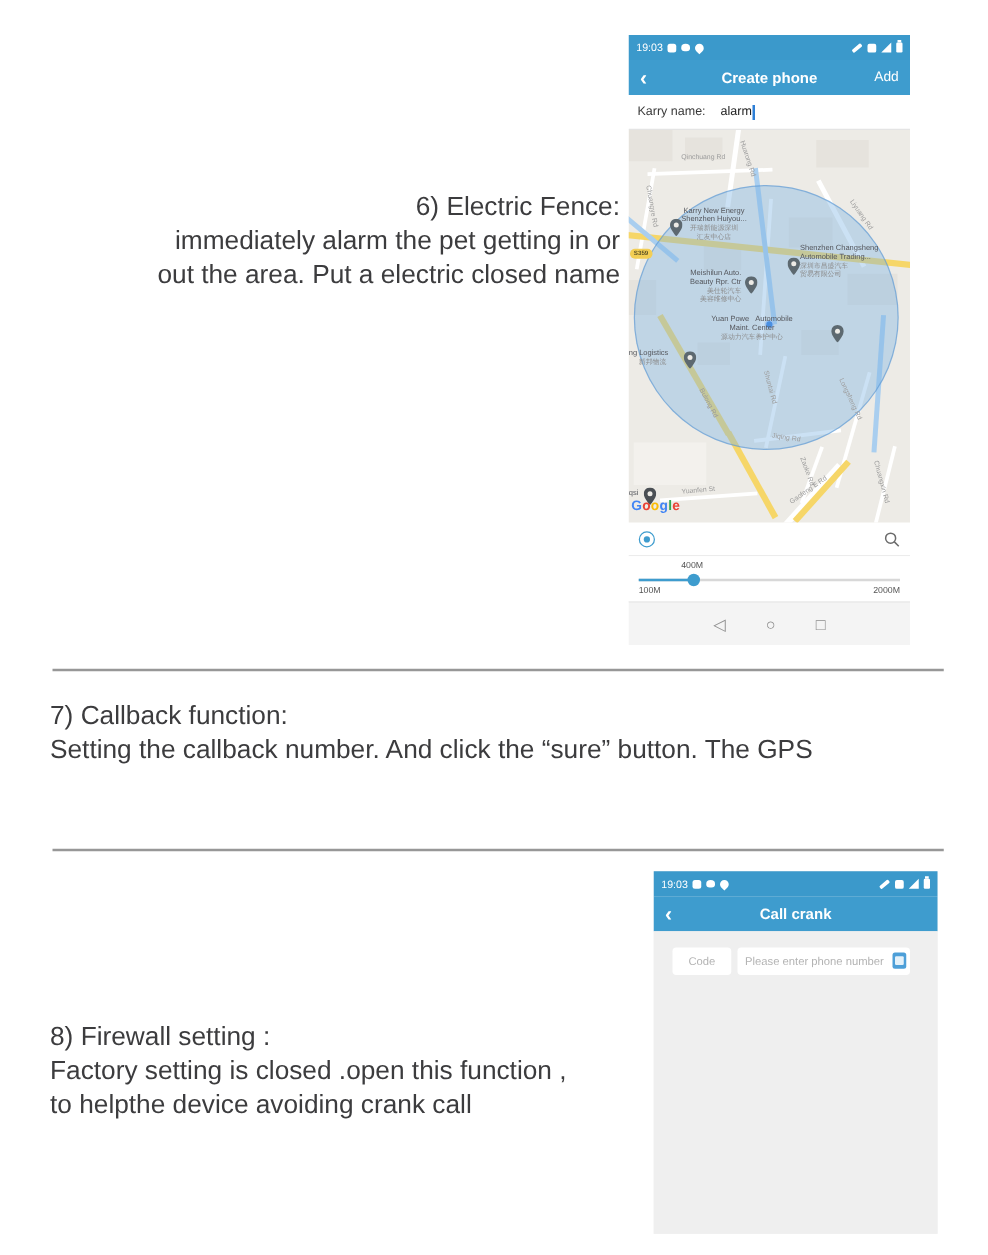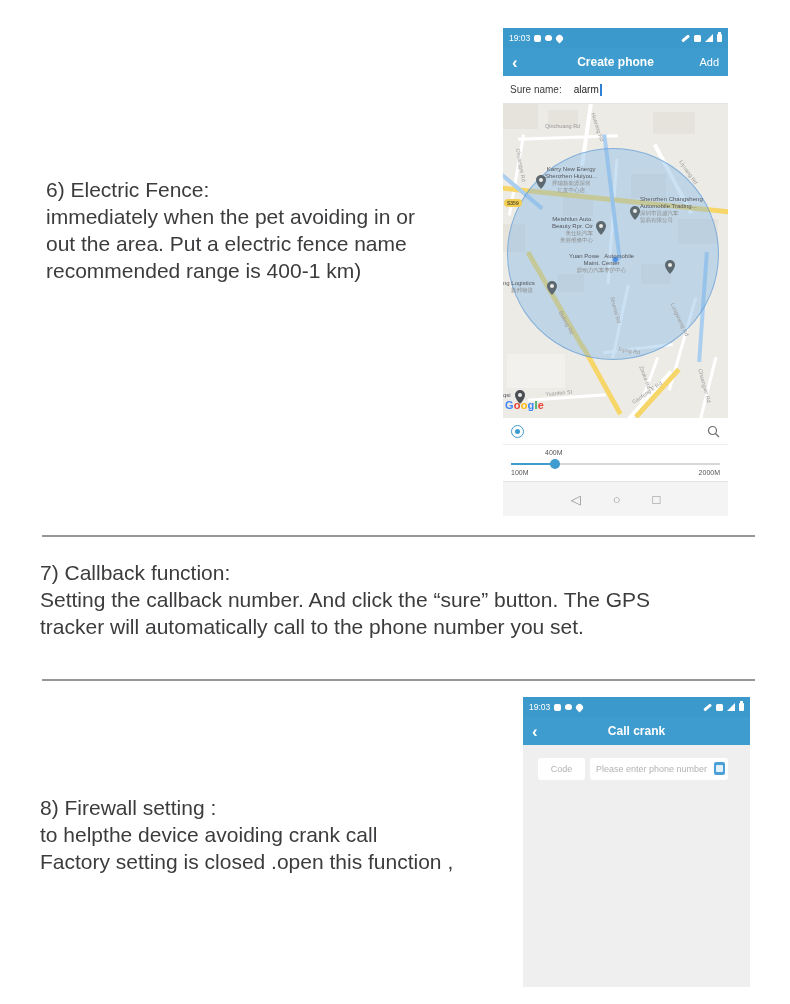--- a/index.html
+++ b/index.html
@@ -70,41 +70,39 @@
   .p2body input::placeholder { color:#b3b3b3; }
   #codeInput { left:15px; width:47px; text-align:center; }
   #phoneInput { left:67px; width:138px; padding:0 17px 0 6px; }
   .contact-ic { position:absolute; left:191px; top:17px; width:11px; height:13px; background:#4D9FD8; border-radius:2px; }
   .contact-ic::before { content:""; position:absolute; left:2px; top:3px; width:7px; height:7px; background:#fff; opacity:.85; border-radius:1px; }
   .surebtn { position:absolute; left:15px; top:50px; width:192px; height:21px; background:#44A0D5; border-radius:3px; color:#fff; font-weight:bold; font-size:10.5px; display:flex; align-items:center; justify-content:center; }
 </style>
 </head>
 <body>
 
-<div class="doc" style="left:46px; top:176px; width:450px;">
+<div class="doc" style="left:46px; top:152px; width:450px;text-align:right;">
   <div class="t">6)   Electric Fence:</div>
-  <div> immediately when the pet avoiding in or</div>
-  <div>out the area. Put a electric fence name</div>
-  <div>recommended range is 400-1 km)</div>
+  <div> immediately alarm the pet getting in or</div>
+  <div>out the area. Put a electric closed name</div>
 </div>
 
 <div class="divider" style="top:535px;"></div>
 
 <div class="doc" style="left:40px; top:559px; width:710px;">
   <div class="t">7)   Callback function:</div>
   <div>Setting the callback number. And click the “sure”  button. The GPS</div>
-  <div>tracker will automatically call to the phone number you set.</div>
 </div>
 
 <div class="divider" style="top:679px;"></div>
 
-<div class="doc" style="left:40px; top:794px; width:480px;">
+<div class="doc" style="left:40px; top:816px; width:480px;">
   <div class="t">8)   Firewall setting :</div>
+  <div>Factory setting is closed .open this function ,</div>
   <div>to helpthe device avoiding crank call</div>
-  <div>Factory setting is closed .open this function ,</div>
 </div>
 
 <div class="phone" id="phone1">
 
   <div class="statusbar">
     <span>19:03</span>
     <span class="st-ic st-sq"></span>
     <span class="st-ic st-hs"></span>
     <span class="st-ic st-pin"></span>
     <span class="sp"></span>
@@ -114,21 +112,21 @@
     <span class="st-ic st-bat"></span>
   </div>
 
   <div class="appheader">
     <span class="back">‹</span>
     <span class="ttl">Create phone</span>
     <span class="act">Add</span>
   </div>
 
   <div class="fencerow">
-    <span>Sure name:</span>
+    <span>Karry name:</span>
     <span class="val">alarm</span>
     <span class="caret"></span>
   </div>
 
   <div class="map">
 
     <div class="bld" style="left:0;top:0;width:35px;height:25px;"></div>
     <div class="bld" style="left:45px;top:6px;width:30px;height:18px;"></div>
     <div class="bld" style="left:150px;top:8px;width:42px;height:22px;"></div>
     <div class="bld" style="left:175px;top:115px;width:40px;height:25px;"></div>

